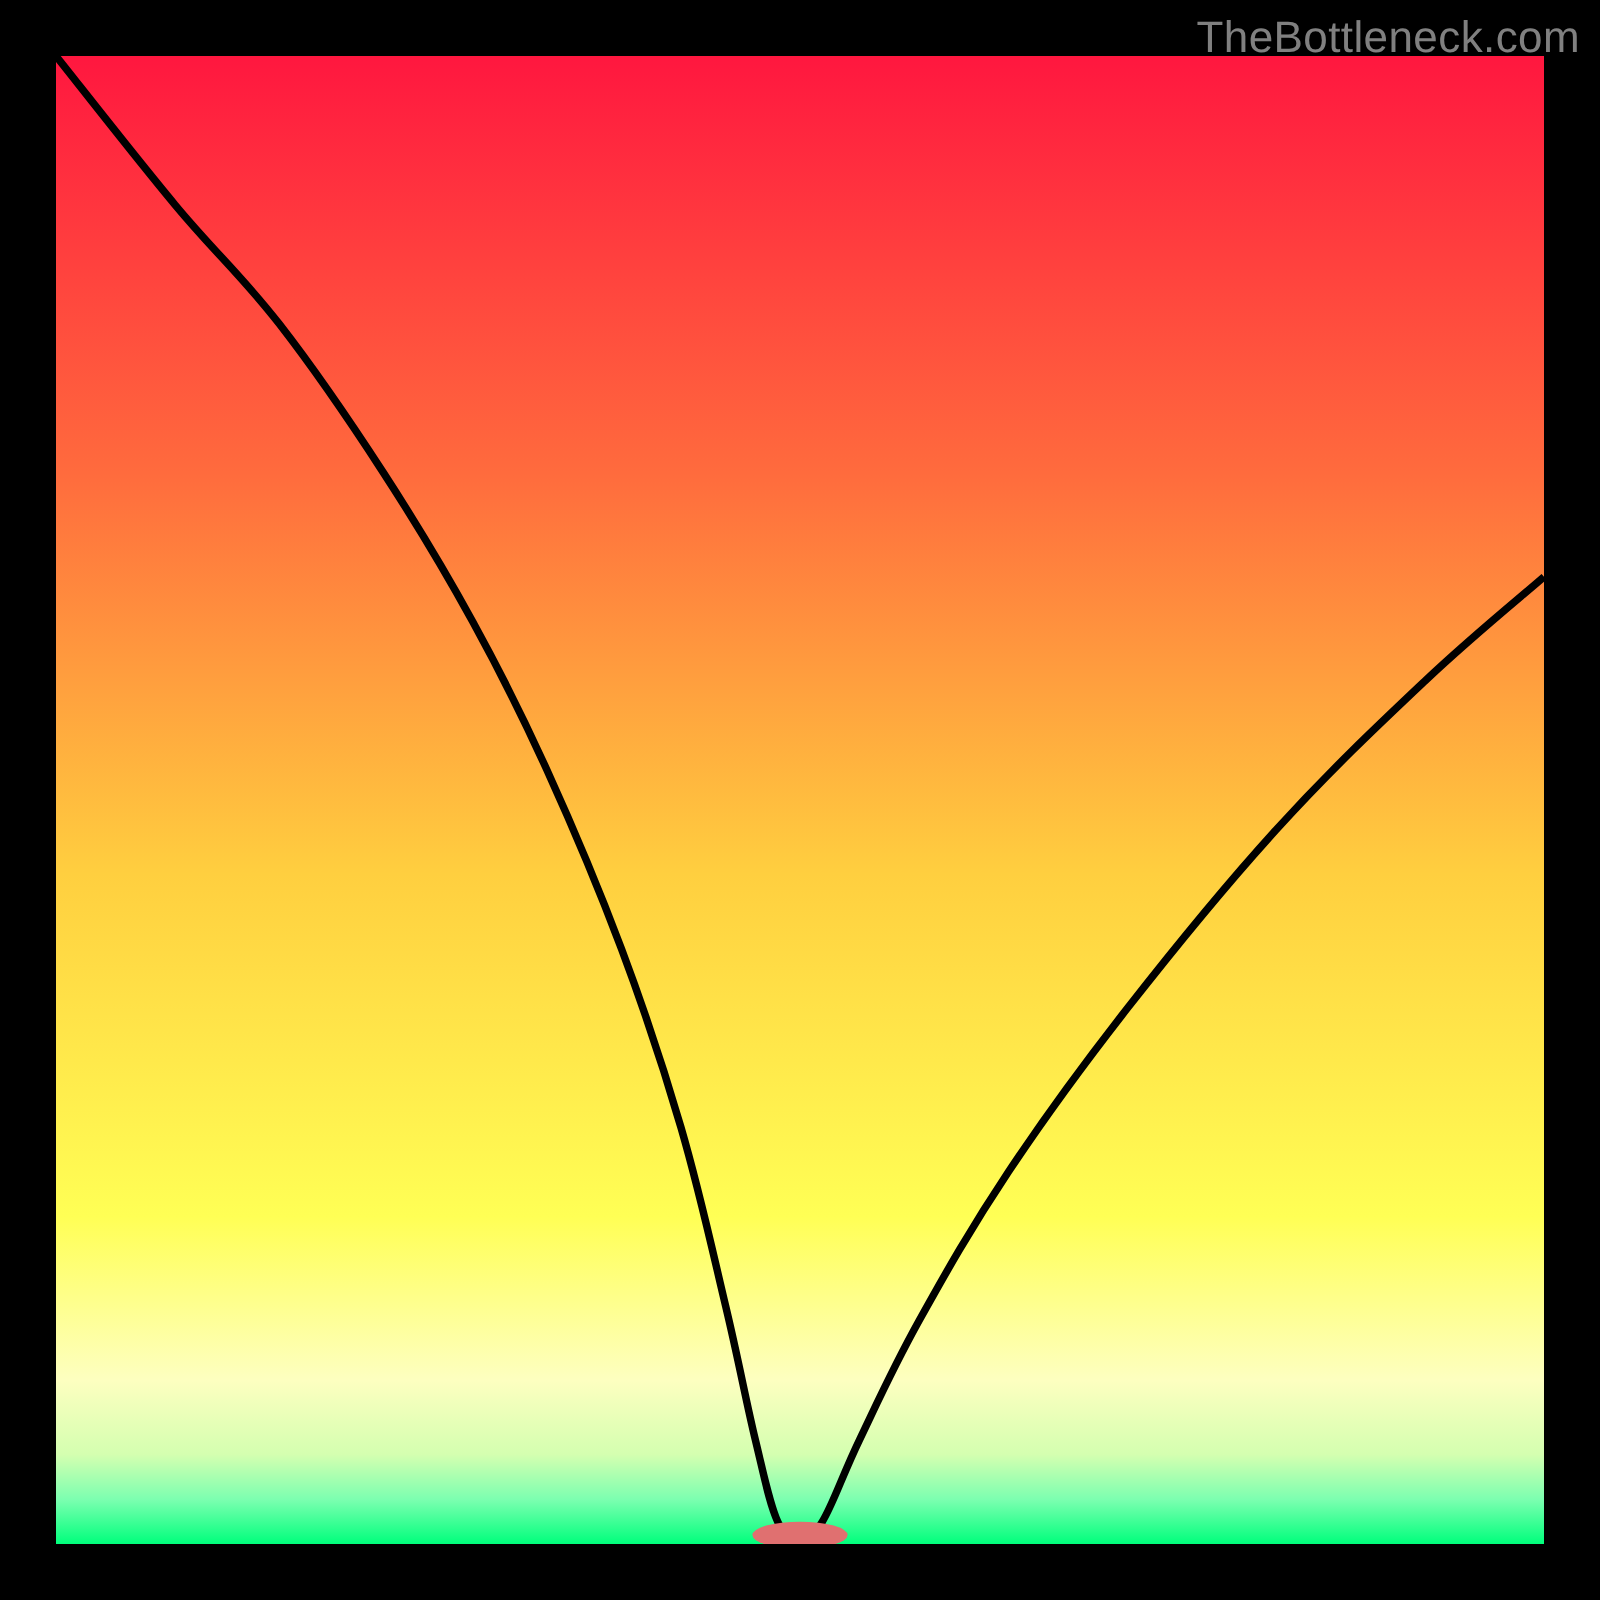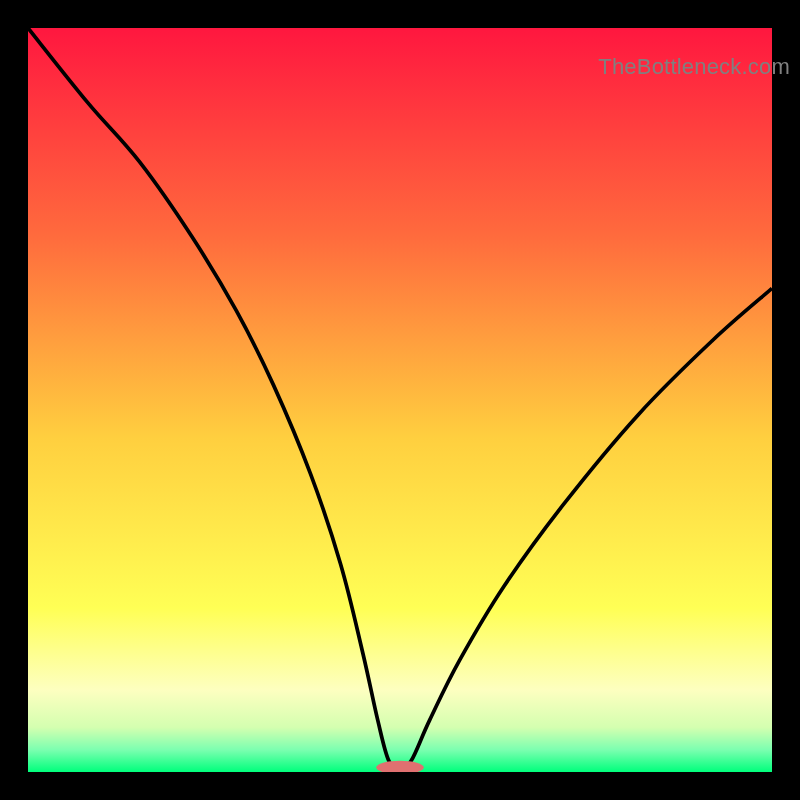--- a/index.html
+++ b/index.html
@@ -18,21 +18,20 @@
   }
   .watermark {
     position: absolute;
     top: 6px;
     right: 10px;
     color: #808080;
     font-size: 22px;
     font-weight: 500;
     letter-spacing: 0.2px;
     z-index: 10;
-    margin-top: 48px;
   }
   .plot-area {
     position: absolute;
     left: 28px;
     top: 28px;
     width: 744px;
     height: 744px;
   }
   svg.plot {
     width: 100%;

